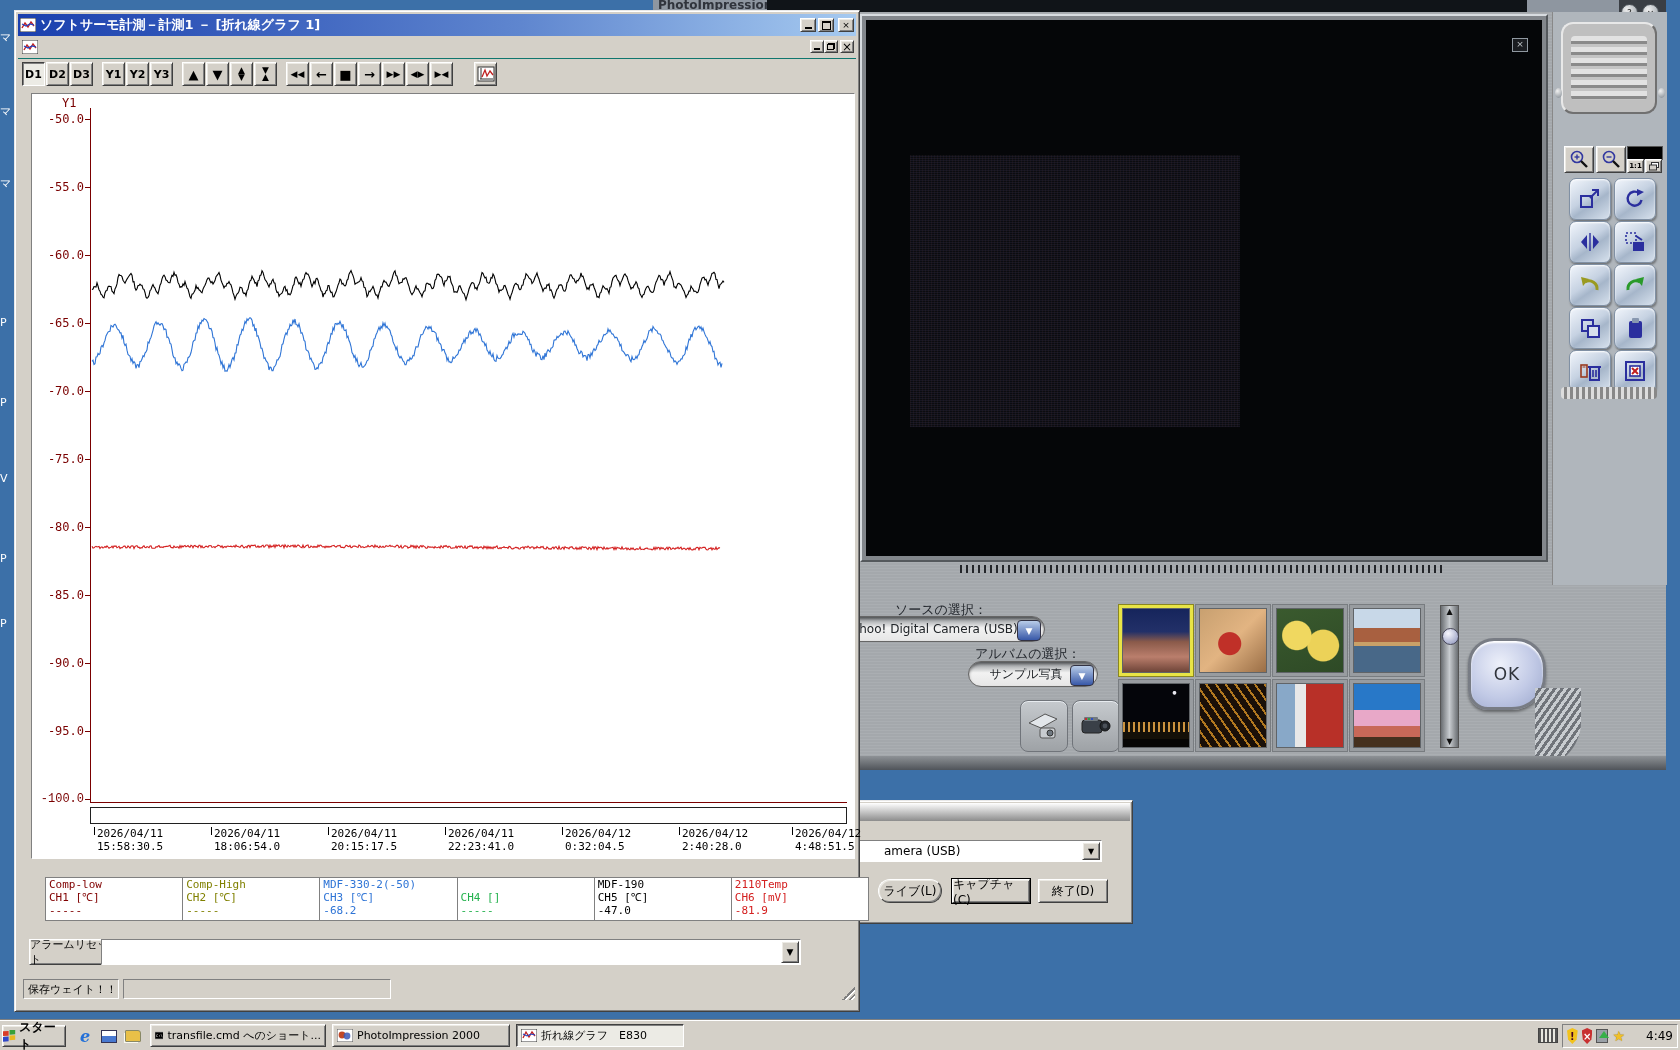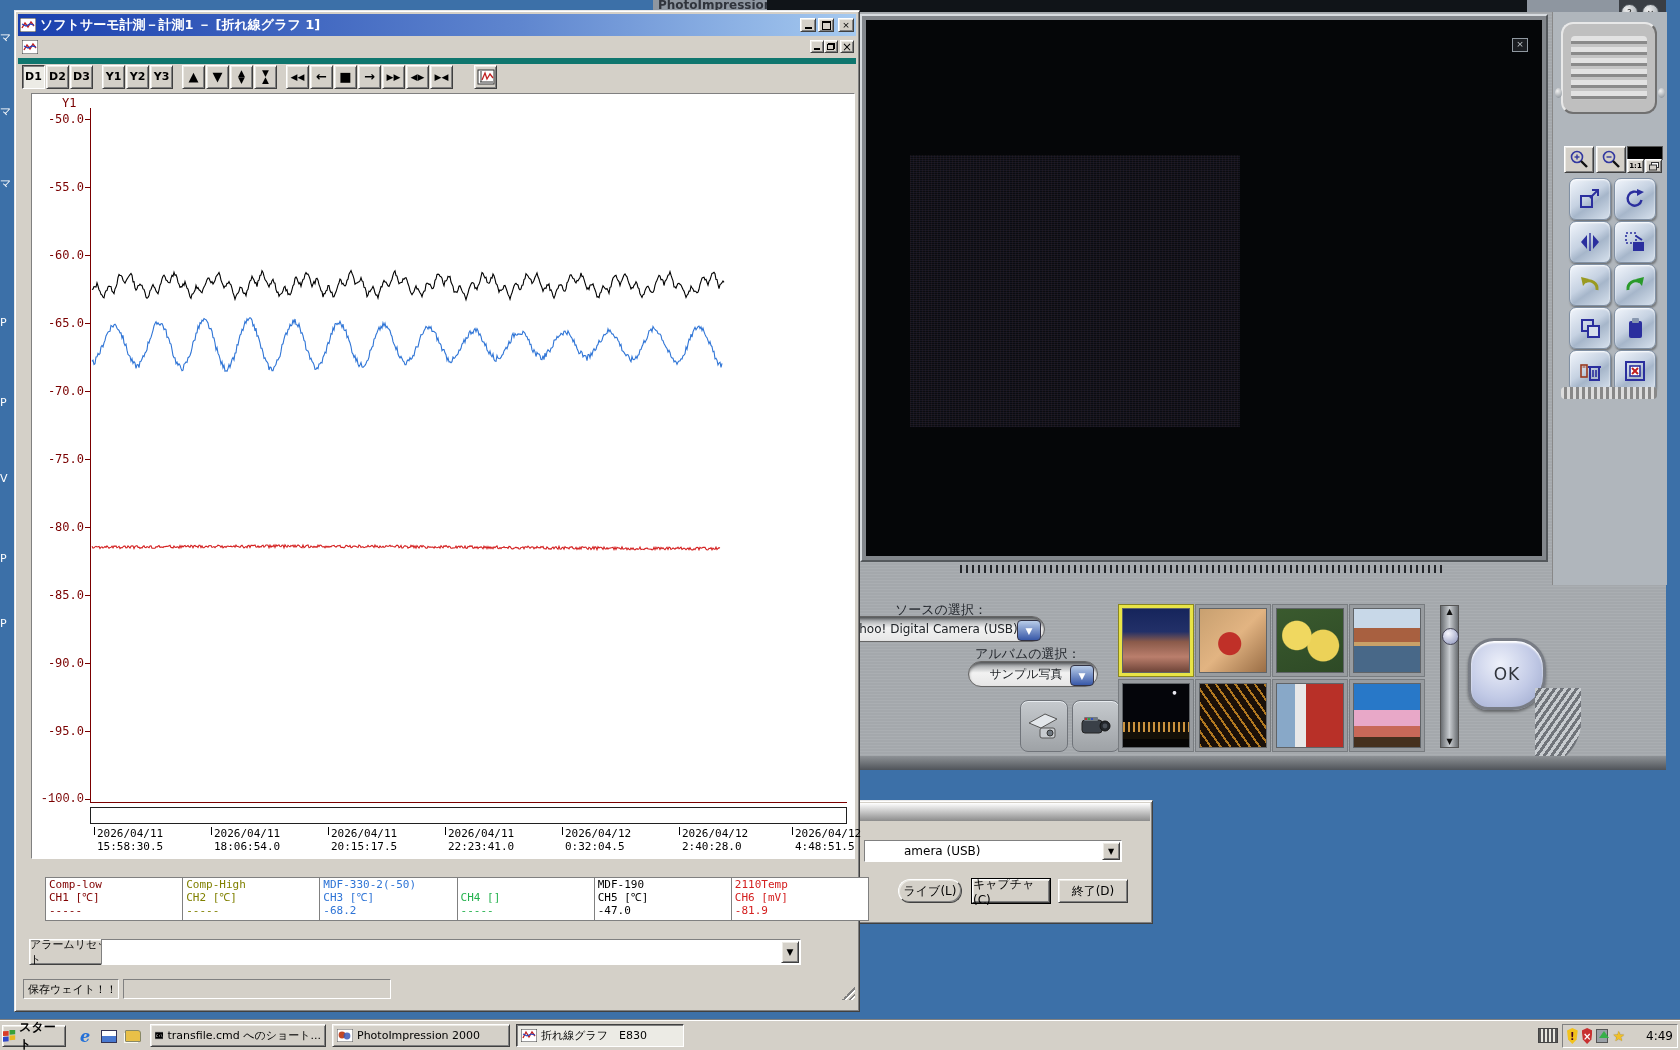--- a/index.html
+++ b/index.html
@@ -20,21 +20,21 @@
   
   #titlebar{left:3px;top:3px;right:3px;height:22px;
      background:linear-gradient(90deg,#1A3FAE 0%,#5F86CF 60%,#A6CAF0 100%);
      display:flex;align-items:center;padding:0 2px;box-sizing:border-box;}
   #titlebar .t{color:#fff;font-weight:bold;font-size:13px;margin-left:4px;white-space:nowrap;}
   .cap-btn{width:16px;height:14px;margin-left:2px;font-size:9px;line-height:9px;}
   .mini-icon{width:16px;height:14px;flex:0 0 auto;}
   #menubar{left:3px;top:26px;right:3px;height:19px;display:flex;align-items:center;}
   .menu-item{padding:2px 7px;font-size:13px;white-space:nowrap;}
   .menu-item.disabled{color:#848484;text-shadow:1px 1px 0 #fff;}
-  #toolbar{left:3px;top:47px;right:3px;height:31px;border-top:6px solid #0f766e;display:flex;align-items:center;padding-left:4px;box-sizing:border-box;}
+  #toolbar{left:3px;top:47px;right:3px;height:31px;border-top:1px solid #0f766e;display:flex;align-items:center;padding-left:4px;box-sizing:border-box;}
   .tb{height:24px;min-width:23px;font-size:11px;font-weight:bold;margin-right:1px;}
   .tb .stack{display:flex;flex-direction:column;line-height:7px;font-size:9px;}
   .tb-gap{width:8px;}
   .glyph{font-size:13px;}
   
   #chart-canvas{left:16px;top:82px;width:822px;height:764px;background:#fff;border:1px solid;border-color:#808080 #fff #fff #808080;}
   .ylab{position:absolute;width:44px;text-align:right;font-size:12px;color:#7A0000;}
   .ytick{position:absolute;width:5px;height:1px;background:#7A0000;}
   .xlab{position:absolute;font-size:11px;line-height:13px;color:#000;white-space:pre;}
   .xtick{position:absolute;width:1px;height:8px;background:#000;}
@@ -105,21 +105,21 @@
   .zoombtn{position:absolute;top:134px;width:30px;height:27px;}
   #zoom-display{position:absolute;left:74px;top:134px;width:34px;height:12px;background:#000;border:1px solid #555;}
   .ratiobtn{position:absolute;top:147px;width:17px;height:14px;font-size:7px;font-weight:bold;}
   .gbtn{position:absolute;width:40px;height:40px;border-radius:7px;
      background:linear-gradient(145deg,#F2F6FC 0%,#C6D2E2 45%,#A6B6CA 60%,#D8E2EE 100%);
      border:1px solid #8090A4;box-shadow:inset 0 1px 2px #fff, 1px 2px 2px rgba(0,0,0,.35);
      display:flex;align-items:center;justify-content:center;}
   #tp-ribs{position:absolute;left:8px;top:375px;width:96px;height:12px;
      background:repeating-linear-gradient(90deg,#DDD 0 3px,#888 3px 6px);border-radius:4px;}
   
-  #dlg{left:848px;top:800px;width:303px;height:122px;background:#D4D0C8;border:1px solid;border-color:#E8E8E8 #404040 #404040 #E8E8E8;
+  #dlg{left:828px;top:800px;width:303px;height:122px;background:#D4D0C8;border:1px solid;border-color:#E8E8E8 #404040 #404040 #E8E8E8;
       box-shadow:inset 1px 1px 0 #fff, inset -1px -1px 0 #808080;}
   #dlg-grad{position:absolute;left:2px;top:2px;right:2px;height:18px;background:linear-gradient(180deg,#FFF 0%,#8C8C8C 100%);}
   #dlg-combo{position:absolute;left:15px;top:39px;width:258px;height:22px;}
   #dlg-combo .txt{position:absolute;left:39px;top:3px;font-size:12px;white-space:nowrap;}
   #dlg-combo .cb-arr{position:absolute;right:1px;top:1px;width:18px;height:18px;font-size:8px;}
   .dlg-btn{position:absolute;top:78px;height:24px;font-size:12px;}
   
   #taskbar{left:0;top:1020px;width:1680px;height:30px;background:#D4D0C8;border-top:1px solid #fff;box-shadow:0 -1px 0 #808080;}
   #start-btn{position:absolute;left:2px;top:4px;width:64px;height:22px;font-weight:bold;font-size:12px;gap:3px;}
   .ql{position:absolute;top:6px;width:18px;height:18px;display:flex;align-items:center;justify-content:center;}

